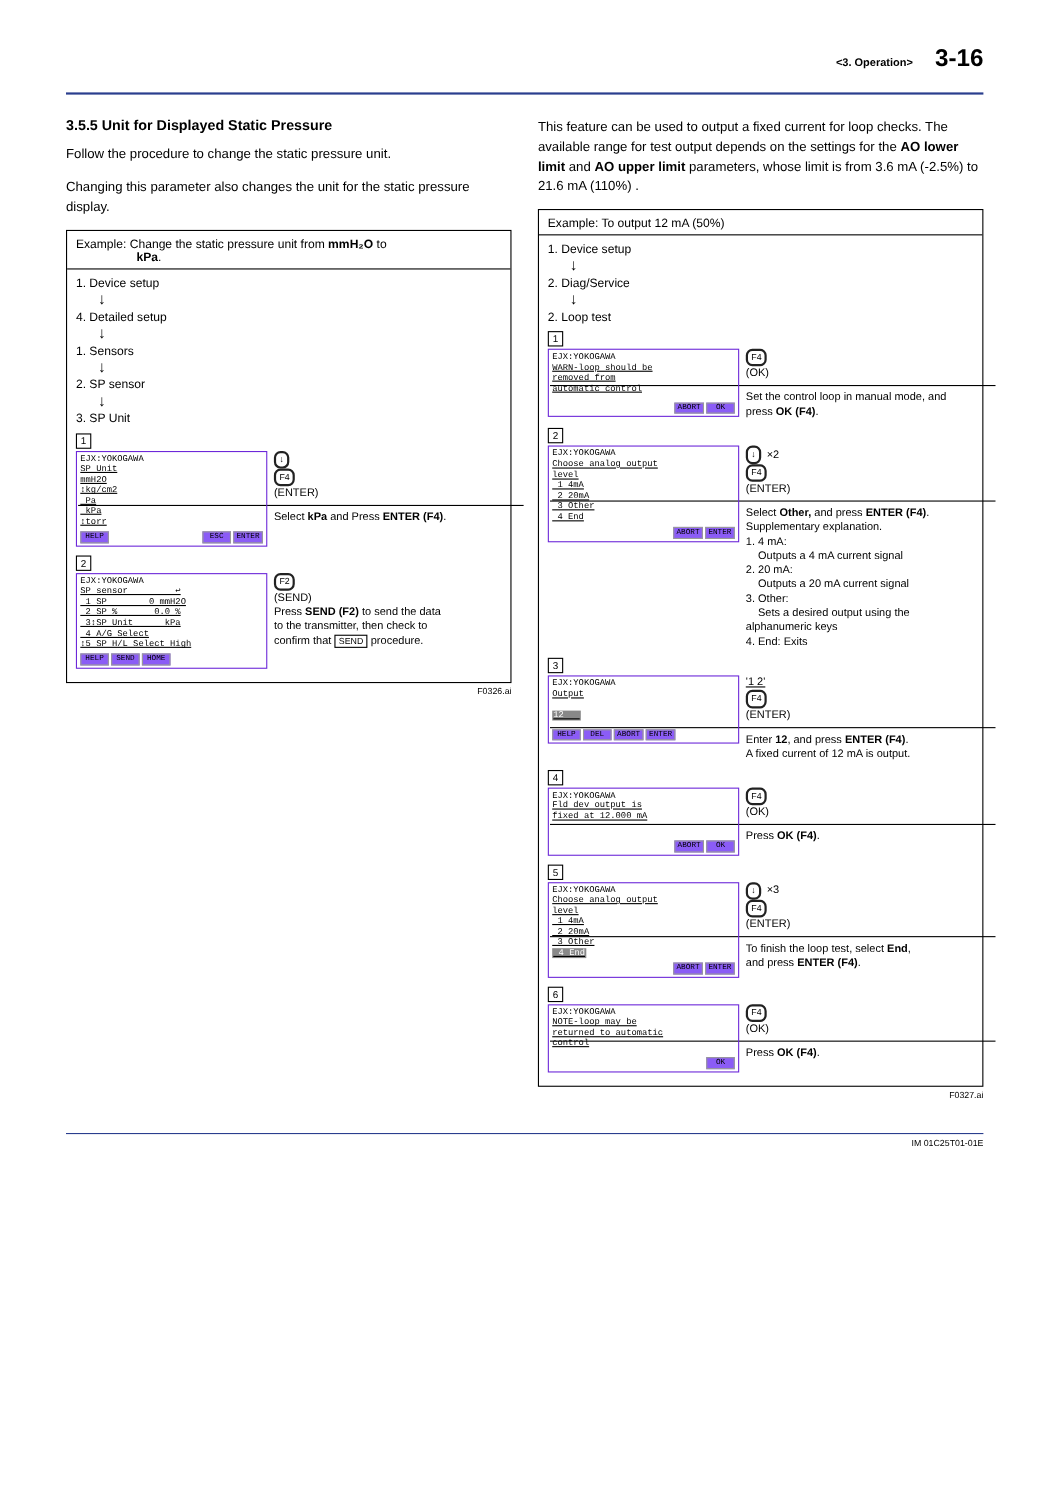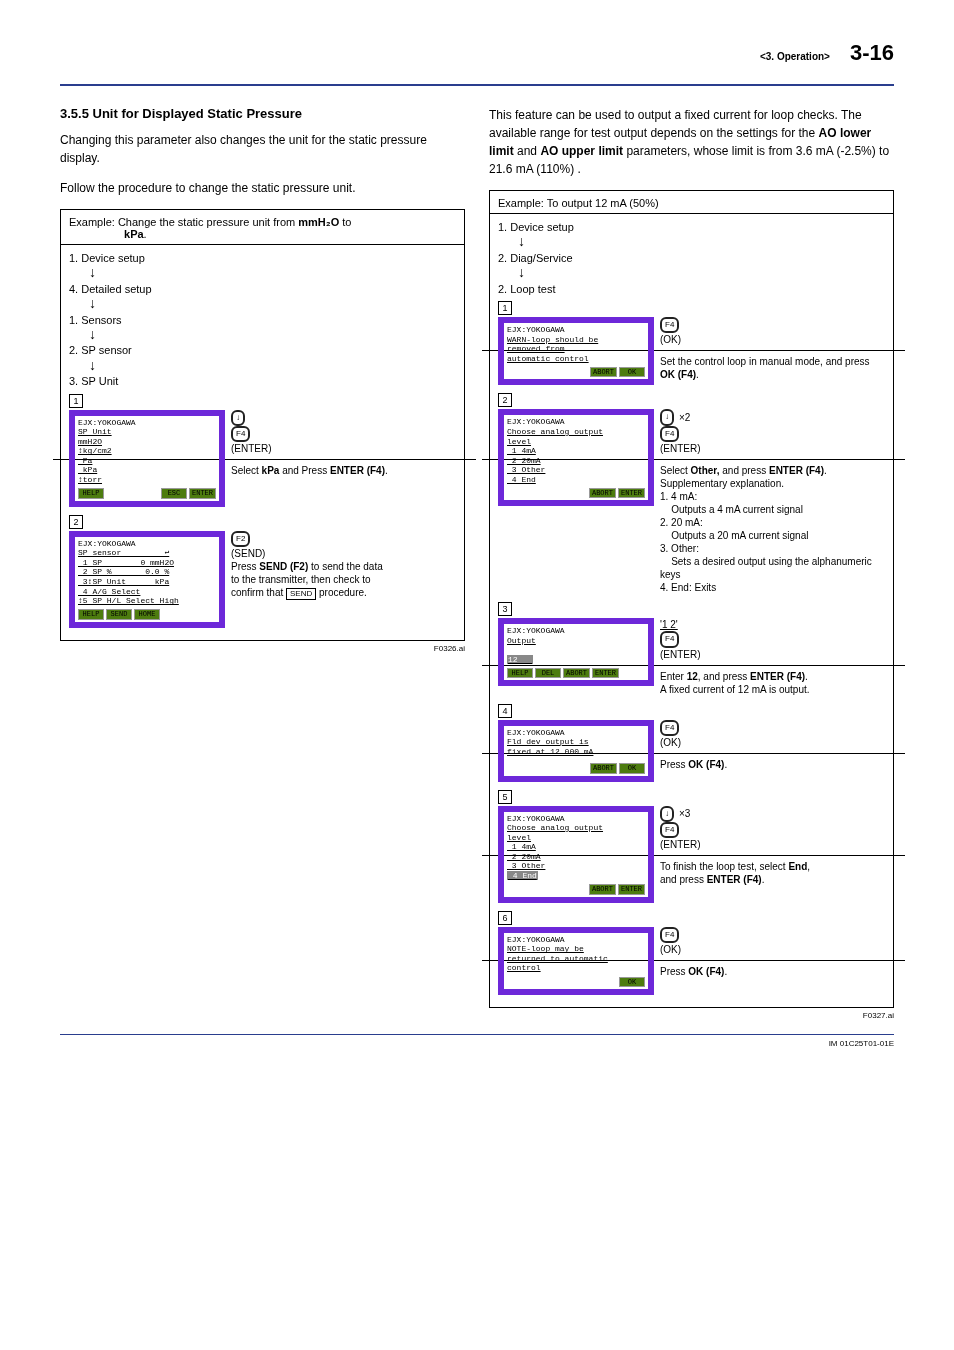--- a/index.html
+++ b/index.html
@@ -10,48 +10,48 @@
   .columns { display: flex; gap: 24px; }
   .col { flex: 1; min-width: 0; }
   .section-heading { font-size: 13px; font-weight: bold; margin-bottom: 10px; }
   .body-text { font-size: 12px; line-height: 1.5; margin-bottom: 12px; }
   .example-box { border: 1px solid #000; padding: 6px 8px 8px; margin-bottom: 3px; font-size: 11px; }
   .example-title { margin-bottom: 2px; font-size: 11px; }
   .menu-path { font-size: 11px; font-weight: normal; line-height: 1.4; }
   .menu-path .arrow-down { display: inline-block; margin-left: 20px; font-size: 14px; line-height: 0.8; }
   .step-box-num { display: inline-block; border: 1px solid #000; min-width: 14px; height: 14px; text-align: center; font-size: 9px; line-height: 13px; margin: 4px 0 2px; }
   .step-row { display: flex; align-items: flex-start; gap: 6px; margin-bottom: 4px; }
-  .lcd { border: 6px solid #6d28d9; font-family: "Courier New", monospace; font-size: 8px; line-height: 1.2; padding: 2px 3px; width: 156px; flex-shrink: 0; position: relative; min-height: 62px; }
+  .lcd { border: 1px solid #6d28d9; font-family: "Courier New", monospace; font-size: 8px; line-height: 1.2; padding: 2px 3px; width: 174px; flex-shrink: 0; position: relative; min-height: 62px; }
   .lcd .softkeys { position: absolute; bottom: 2px; left: 3px; right: 3px; display: flex; gap: 2px; }
   .lcd .softkeys.right { justify-content: flex-end; }
-  .lcd .softkey { background: #4d7c0f; border: 1px solid #999; font-size: 7px; padding: 0 2px; min-width: 26px; text-align: center; }
+  .lcd .softkey { background: #8b5cf6; border: 1px solid #999; font-size: 7px; padding: 0 2px; min-width: 26px; text-align: center; }
   .lcd-highlight { background: #888; color: #fff; padding: 0 1px; }
   .action { font-size: 10px; line-height: 1.3; flex: 1; }
   .action .key-icon { display: inline-block; border: 2px solid #222; border-radius: 6px; font-size: 8px; padding: 1px 3px; margin-right: 2px; vertical-align: middle; font-family: Arial; }
   .send-tag { border: 1px solid #000; font-size: 8px; padding: 0 3px; display: inline-block; }
   .fig-ref { font-size: 8px; text-align: right; margin-top: 2px; }
-  .footer { border-top: 1px solid #2a3e8e; margin-top: 14px; padding-top: 4px; display: flex; justify-content: flex-end; }
+  .footer { border-top: 1px solid #2a3e8e; margin-top: 30px; padding-top: 4px; display: flex; justify-content: flex-end; }
   .footer-text { font-size: 8px; }
   .col-subrow { display: flex; align-items: center; gap: 3px; }
   .lcd pre { font-family: inherit; white-space: pre; margin-bottom: 14px; text-decoration: underline; }
 </style>
 </head>
 <body>
 
 <div class="header">
   <span class="chapter-label">&lt;3. Operation&gt;</span>
   <span class="page-num">3-16</span>
 </div>
 
 <div class="columns">
 
   <div class="col">
     <div class="section-heading">3.5.5   Unit for Displayed Static Pressure</div>
+    <p class="body-text">Follow the procedure to change the static pressure unit.</p>
     <p class="body-text">Changing this parameter also changes the unit for the static pressure display.</p>
-    <p class="body-text">Follow the procedure to change the static pressure unit.</p>
 
     <div class="example-box">
       <div class="example-title">
         <span>Example:  Change the static pressure unit from </span><b>mmH₂O</b><span> to </span><br>&nbsp;&nbsp;&nbsp;&nbsp;&nbsp;&nbsp;&nbsp;&nbsp;&nbsp;&nbsp;&nbsp;&nbsp;&nbsp;&nbsp;&nbsp;&nbsp;&nbsp;&nbsp;<b>kPa</b><span>.</span>
       </div>
       <hr style="margin:4px -8px 6px; border:none;border-top:1px solid #000">
 
       <div class="menu-path">
         <div>1. Device setup</div>
         <div class="arrow-down">↓</div>

